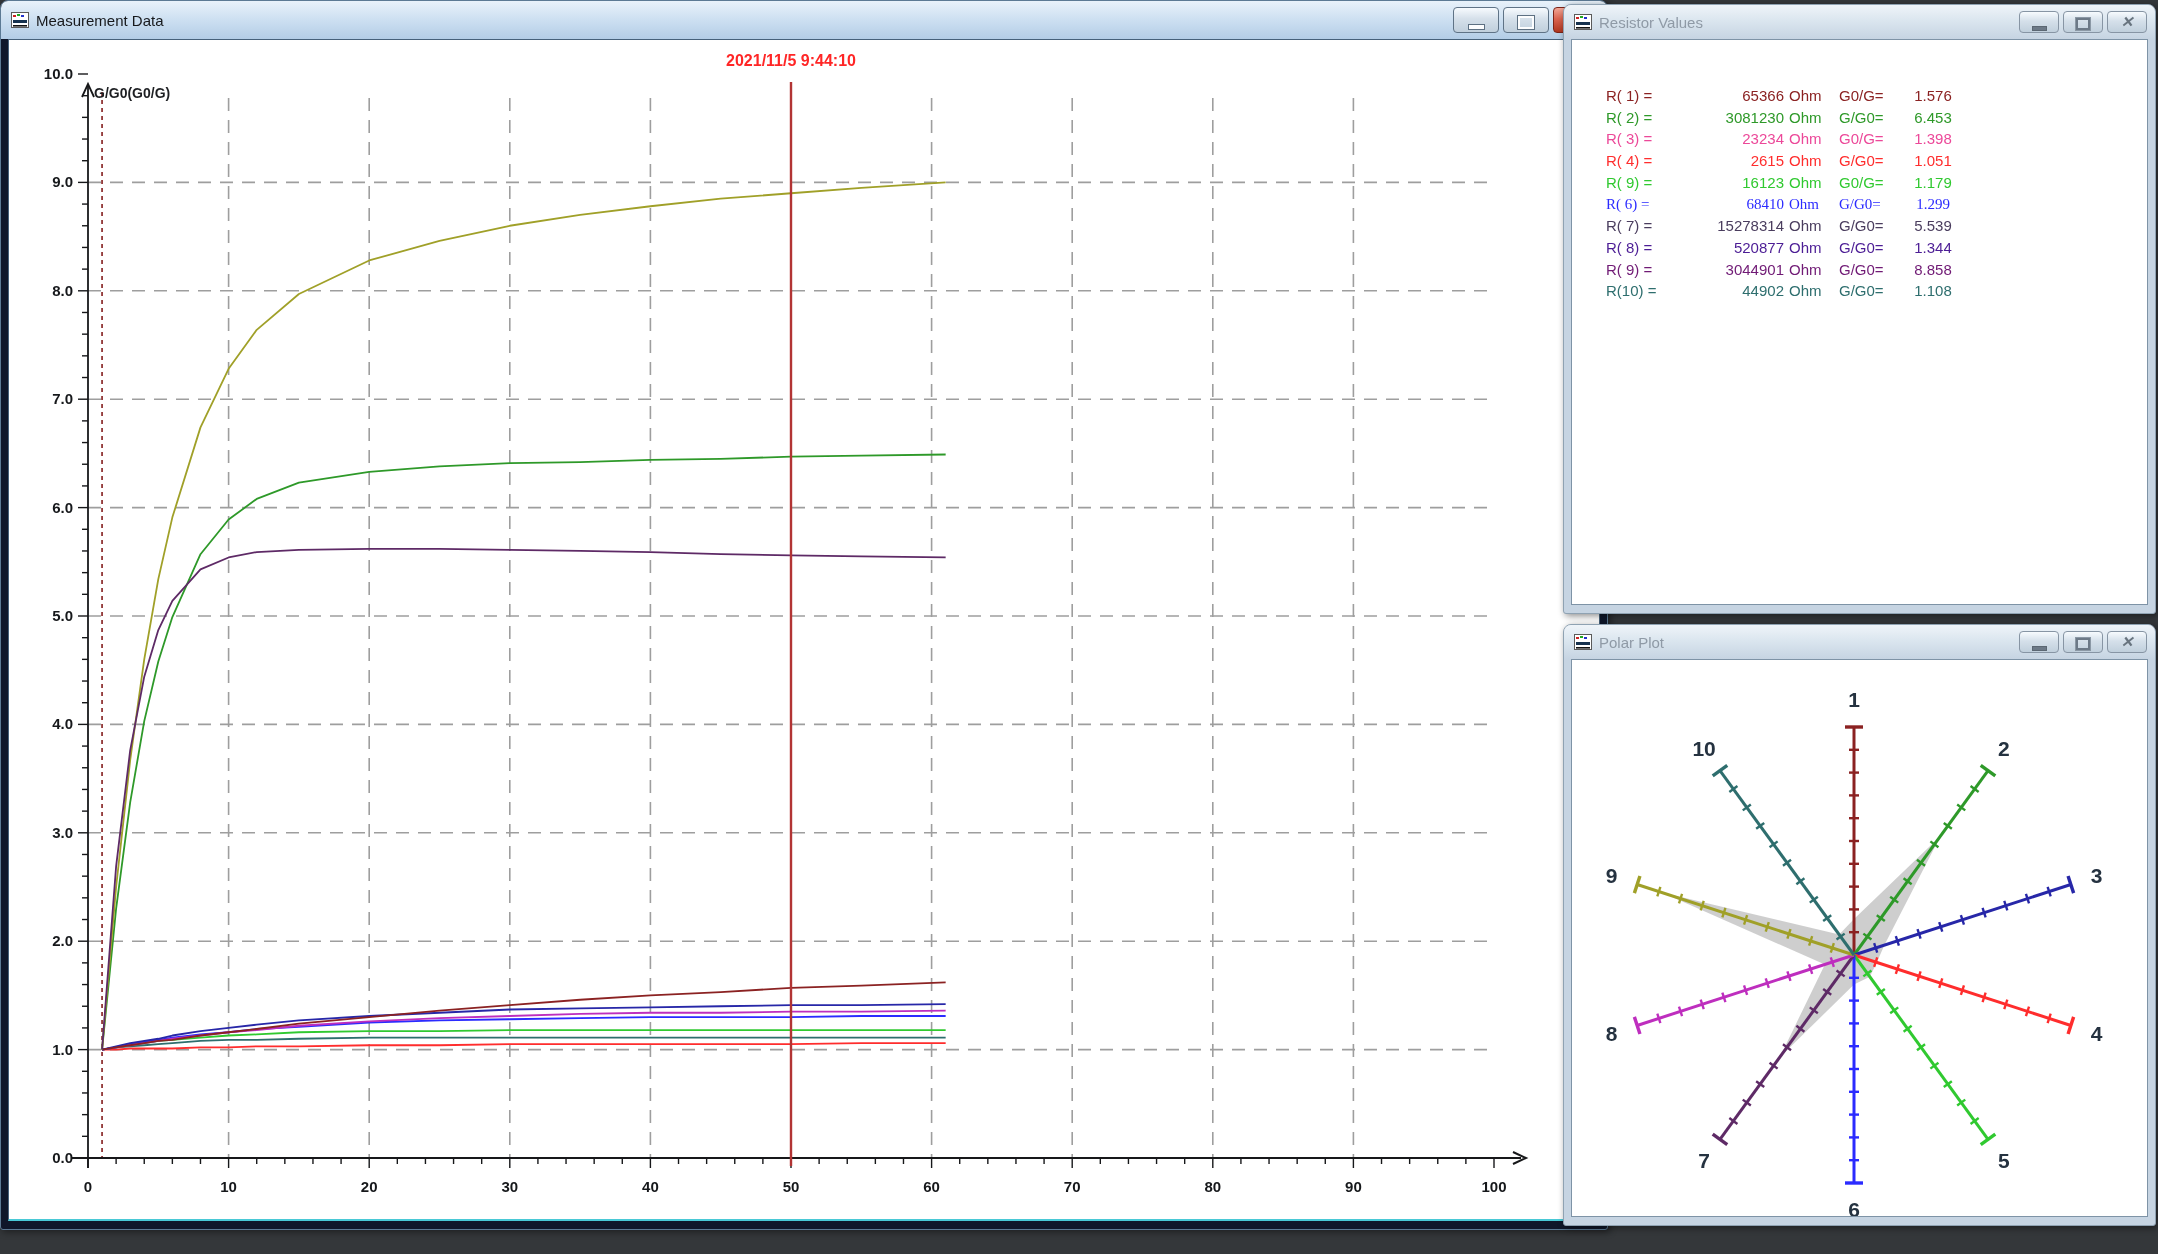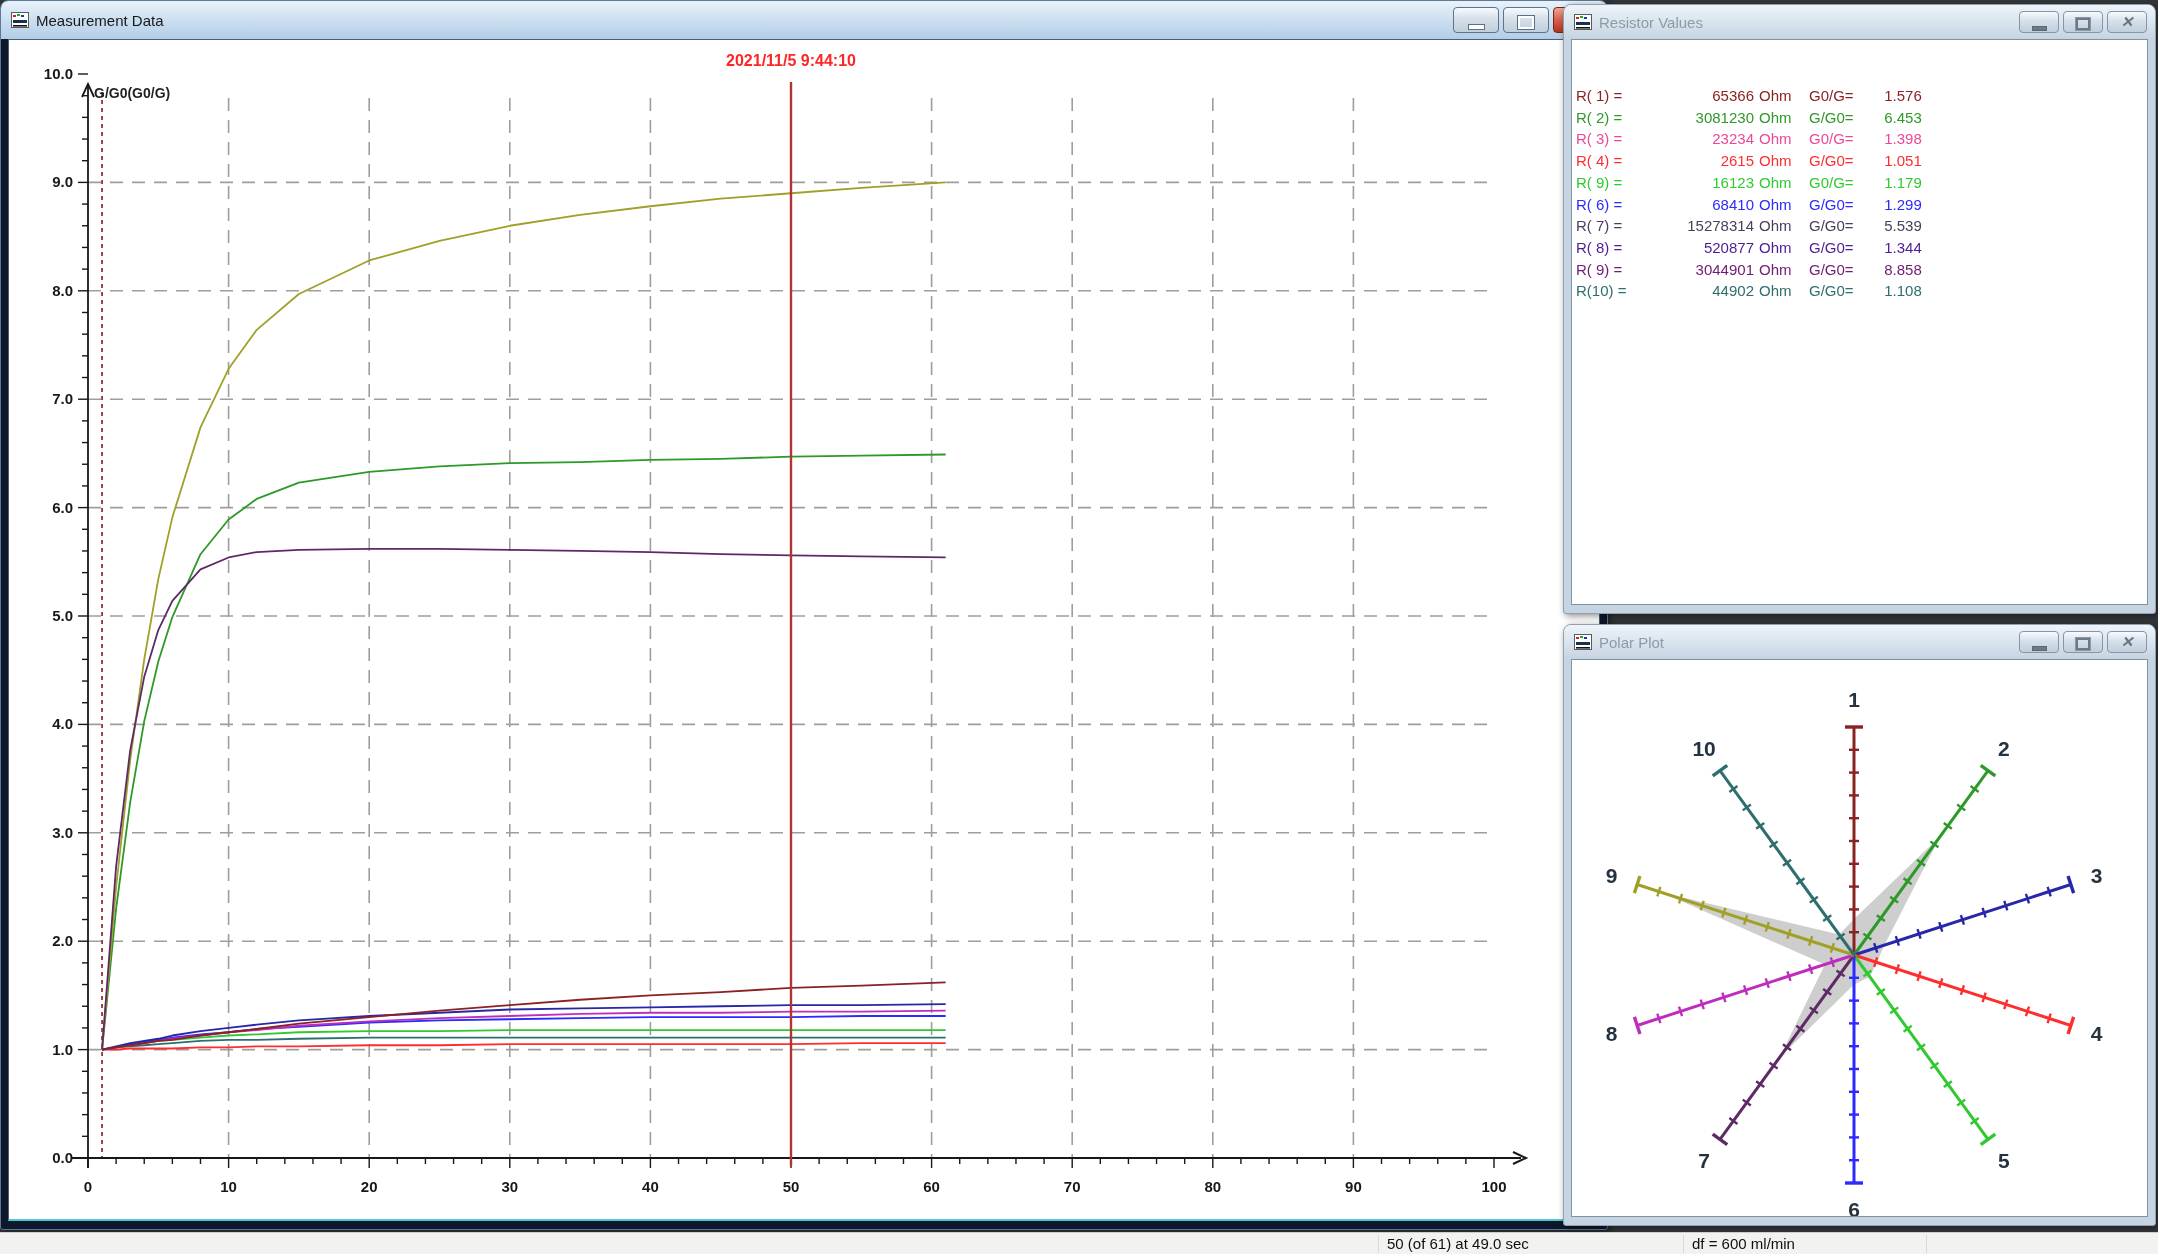--- a/index.html
+++ b/index.html
@@ -36,21 +36,21 @@
   #win-measurement{left:0;top:0;width:1558px;height:1228px;}
   #win-resistor{left:1563px;top:4px;width:591px;height:608px;}
   #win-polar{left:1563px;top:624px;width:591px;height:600px;}
   svg{display:block;}
   svg text{font-family:"Liberation Sans","DejaVu Sans",sans-serif;}
   .axlbl{font-size:15px;font-weight:700;fill:#16181b;}
   .ts-lbl{font-size:16px;font-weight:700;fill:#ff2626;}
   .ann-lbl{font-size:14px;font-weight:700;fill:#1d1f22;}
   .polar-lbl{font-size:21px;font-weight:700;fill:#253240;}
   
-  .rrows{position:absolute;left:4px;top:45px;right:8px;}
+  .rrows{position:absolute;left:34px;top:45px;right:8px;}
   .rrow{display:flex;font-size:15px;line-height:21.7px;white-space:pre;}
   .rlabel{width:66px;}
   .rvalue{width:112px;text-align:right;}
   .runit{width:42px;padding-left:5px;}
   .rglyph{width:60px;padding-left:8px;}
   .rratio{width:68px;text-align:center;}
   
   .statusbar{position:absolute;left:0;right:0;top:1232px;height:22px;background:#f2f2f1;
     border-top:1px solid #cdcdcd;}
   .statusbar .seg{position:absolute;top:2px;font-size:15px;color:#101010;white-space:nowrap;}
@@ -275,21 +275,21 @@
           </button>
       </span>
     </div>
     <div class="client">
       <div class="rrows" id="resistor-rows">
           <div class="rrow" style="color: rgb(139, 34, 34);"><span class="rlabel">R( 1) =</span><span class="rvalue">65366</span><span class="runit">Ohm</span><span class="rglyph">G0/G=</span><span class="rratio">1.576</span></div>
           <div class="rrow" style="color: rgb(46, 153, 41);"><span class="rlabel">R( 2) =</span><span class="rvalue">3081230</span><span class="runit">Ohm</span><span class="rglyph">G/G0=</span><span class="rratio">6.453</span></div>
           <div class="rrow" style="color: #ec4899;"><span class="rlabel">R( 3) =</span><span class="rvalue">23234</span><span class="runit">Ohm</span><span class="rglyph">G0/G=</span><span class="rratio">1.398</span></div>
           <div class="rrow" style="color: rgb(255, 45, 45);"><span class="rlabel">R( 4) =</span><span class="rvalue">2615</span><span class="runit">Ohm</span><span class="rglyph">G/G0=</span><span class="rratio">1.051</span></div>
           <div class="rrow" style="color: rgb(48, 201, 48);"><span class="rlabel">R( 9) =</span><span class="rvalue">16123</span><span class="runit">Ohm</span><span class="rglyph">G0/G=</span><span class="rratio">1.179</span></div>
-          <div class="rrow" style="color: rgb(43, 43, 255);"><span class="rlabel">R( 6) =</span><span class="rvalue">68410</span><span class="runit">Ohm</span><span class="rglyph">G/G0=</span><span class="rratio">1.299</span></div>
+          <div class="rrow" style="color: rgb(43, 43, 255); font-family: Liberation Serif, serif;"><span class="rlabel">R( 6) =</span><span class="rvalue">68410</span><span class="runit">Ohm</span><span class="rglyph">G/G0=</span><span class="rratio">1.299</span></div>
           <div class="rrow" style="color: rgb(74, 61, 94);"><span class="rlabel">R( 7) =</span><span class="rvalue">15278314</span><span class="runit">Ohm</span><span class="rglyph">G/G0=</span><span class="rratio">5.539</span></div>
           <div class="rrow" style="color: #4c1d95;"><span class="rlabel">R( 8) =</span><span class="rvalue">520877</span><span class="runit">Ohm</span><span class="rglyph">G/G0=</span><span class="rratio">1.344</span></div>
           <div class="rrow" style="color: #701a75;"><span class="rlabel">R( 9) =</span><span class="rvalue">3044901</span><span class="runit">Ohm</span><span class="rglyph">G/G0=</span><span class="rratio">8.858</span></div>
           <div class="rrow" style="color: rgb(46, 110, 110);"><span class="rlabel">R(10) =</span><span class="rvalue">44902</span><span class="runit">Ohm</span><span class="rglyph">G/G0=</span><span class="rratio">1.108</span></div>
         </div>
     </div>
   </div>
 
   <div class="window inactive" id="win-polar">
     <div class="titlebar">
@@ -434,21 +434,14 @@
           <line x1="197.54589251451492" y1="187.26540143096958" x2="205.63606245826438" y2="181.38754890804483" stroke="#2E6E6E" stroke-width="2.4"></line>
           <line x1="184.14438876224656" y1="168.81981395922077" x2="192.23455870599602" y2="162.94196143629603" stroke="#2E6E6E" stroke-width="2.4"></line>
           <line x1="170.74288500997815" y1="150.37422648747196" x2="178.8330549537276" y2="144.49637396454722" stroke="#2E6E6E" stroke-width="2.4"></line>
           <line x1="157.34138125770977" y1="131.92863901572318" x2="165.43155120145923" y2="126.05078649279844" stroke="#2E6E6E" stroke-width="2.4"></line>
           <line x1="140.70380952794156" y1="115.83419255314426" x2="155.26611542669062" y2="105.25405801187974" stroke="#2E6E6E" stroke-width="3.4"></line>
           <text x="132.1147606654193" y="95.70066643438844" text-anchor="middle" class="polar-lbl">10</text>
         </svg>
     </div>
   </div>
 
-  <div class="statusbar">
-    <span class="sdiv" style="left:1378px"></span>
-    <span class="seg s-progress">50 (of 61) at 49.0 sec</span>
-    <span class="sdiv" style="left:1683px"></span>
-    <span class="seg s-flow">df = 600 ml/min</span>
-    <span class="sdiv" style="left:1926px"></span>
-  </div>
 
 </div>
 
 </body></html>

